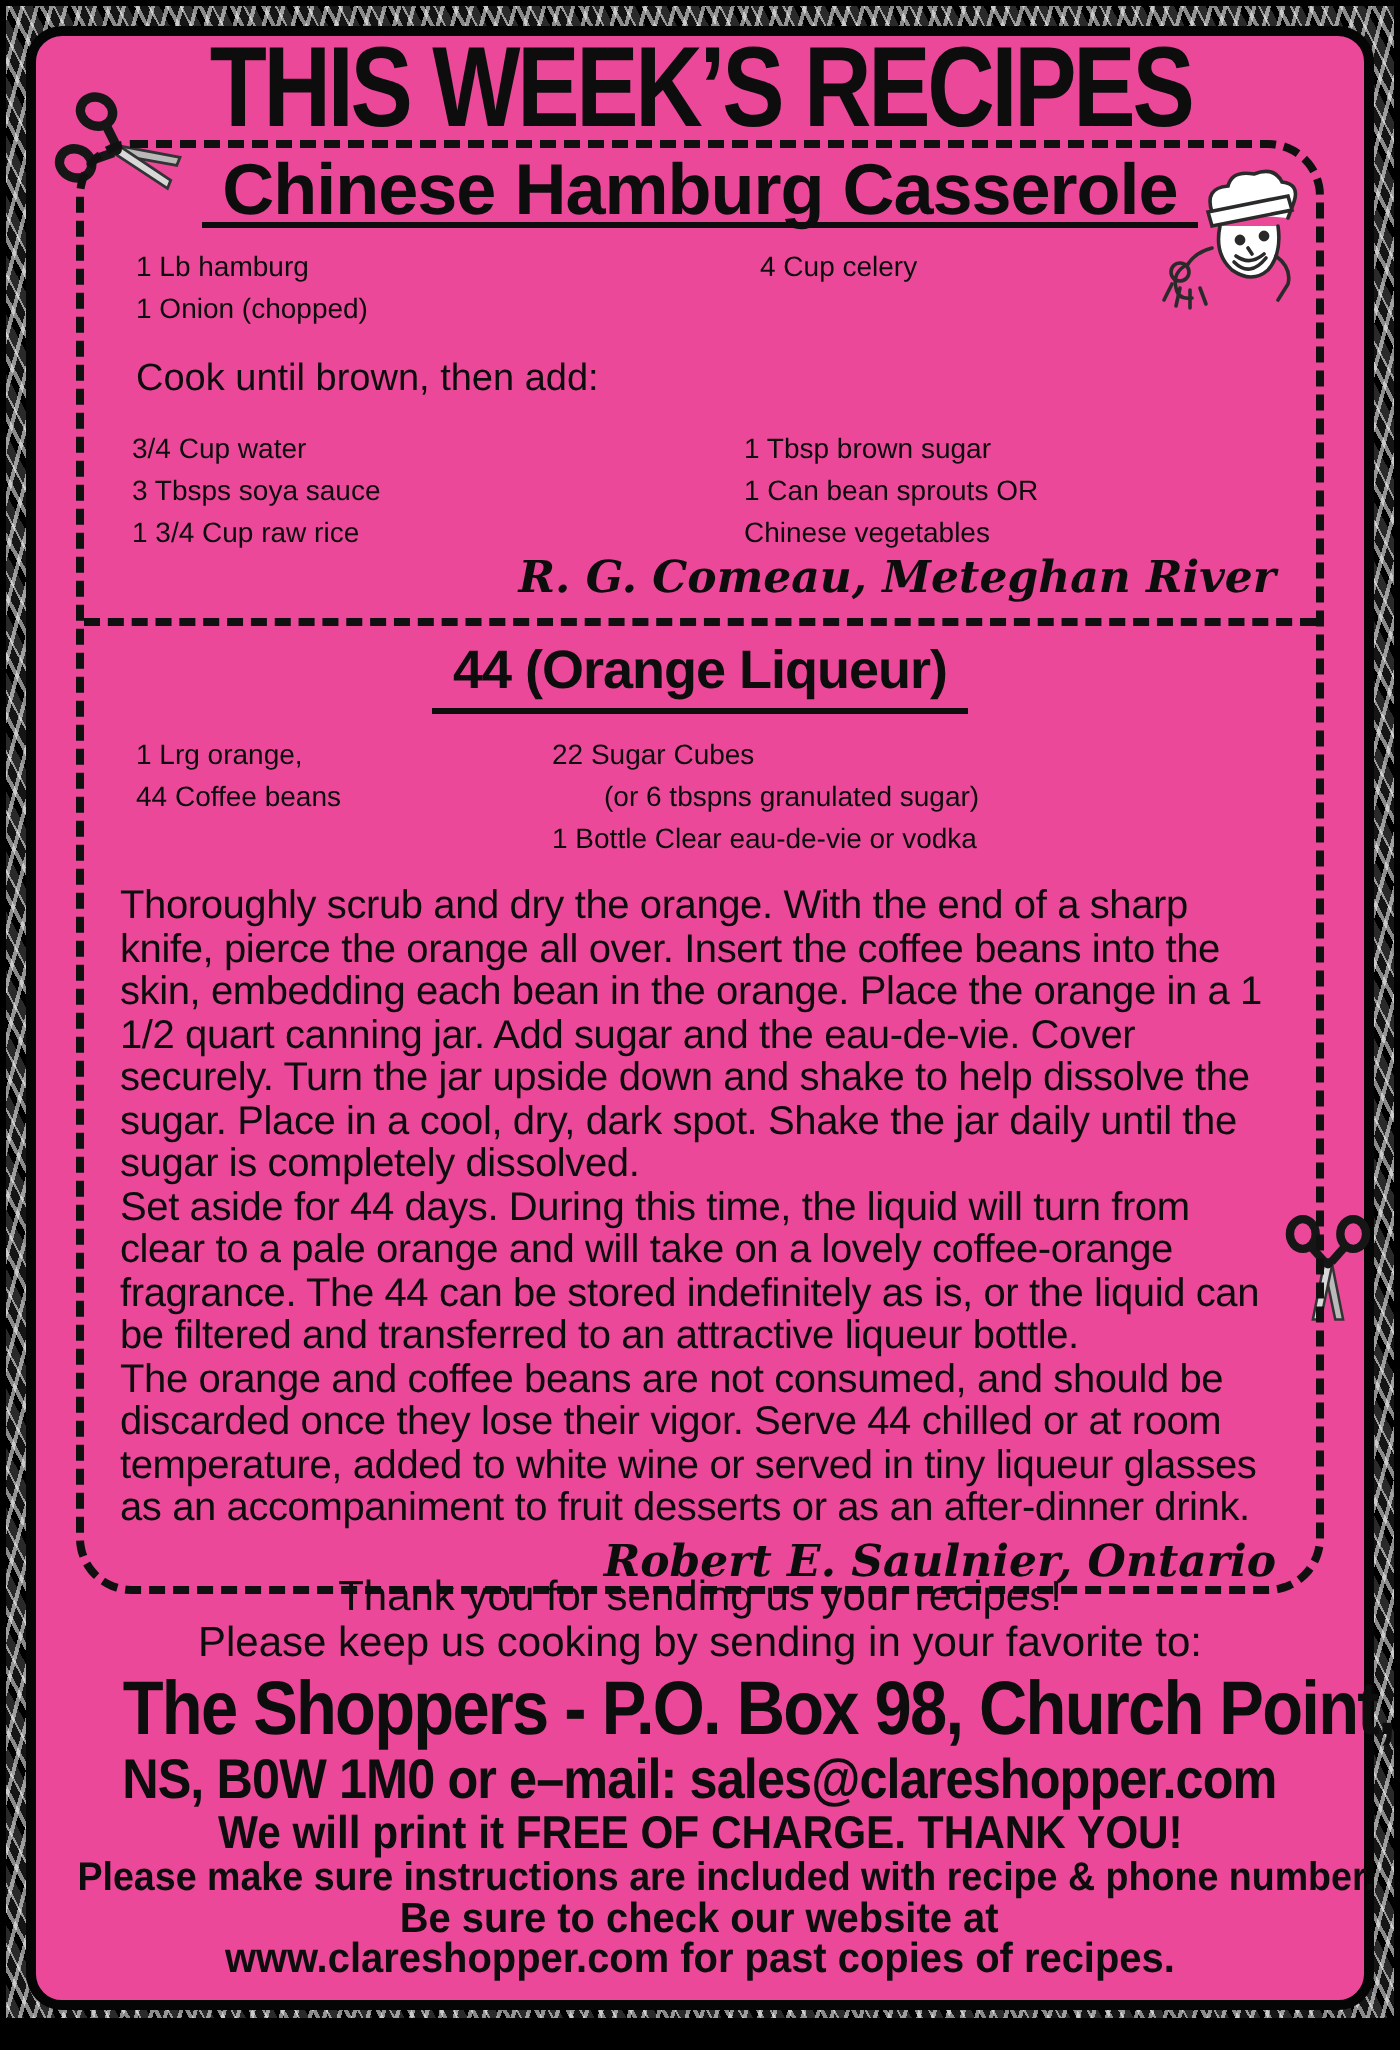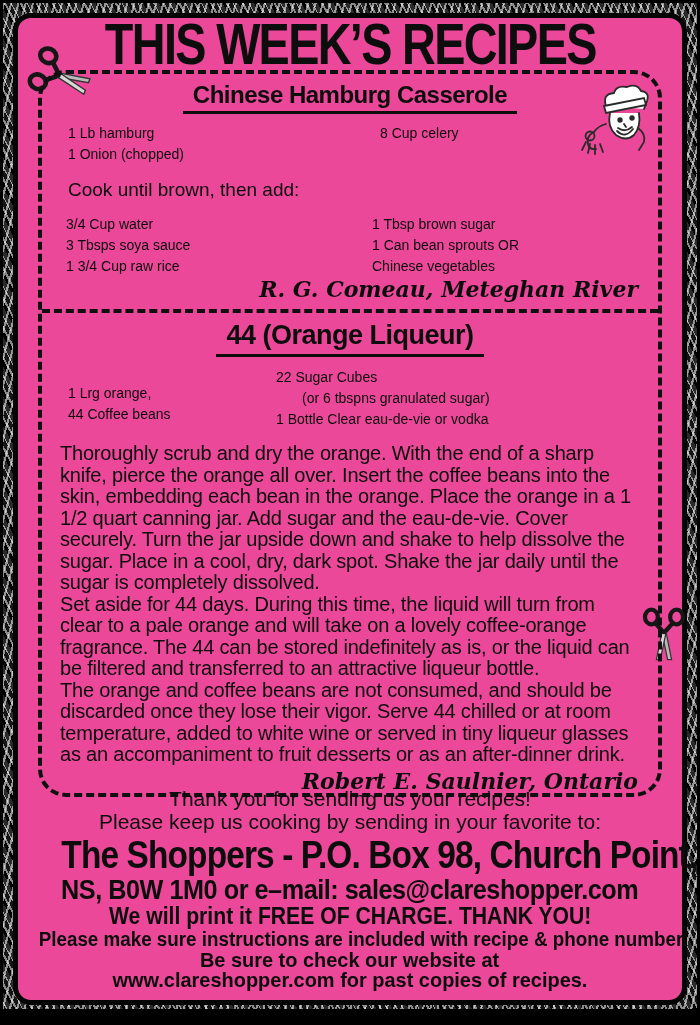--- a/index.html
+++ b/index.html
@@ -29,28 +29,28 @@
     display:inline-block; font-weight:bold; font-size:57px; line-height:48px;
     letter-spacing:-2px; transform:scaleX(0.82); white-space:nowrap;
   }
   .coupon {
     position:absolute; left:20px; top:52px; width:624px; height:727px;
     border:4px dashed #101010; border-radius:28px;
     padding:6px 16px 0 16px;
   }
   .rheading { text-align:center; margin:0; }
   .rheading .ht {
-    display:inline-block; font-weight:bold; font-size:24px; line-height:29px;
+    display:inline-block; font-weight:bold; font-size:36px; line-height:29px;
     border-bottom:3px solid #0d0d0d; padding:0 10px 2px 10px; letter-spacing:-0.5px;
   }
   .ing { font-size:14px; line-height:21px; }
   .cols { display:flex; align-items:flex-start; }
   .r1top .c1 { width:322px; padding-left:10px; }
   .r1bot .c1 { width:314px; padding-left:8px; }
-  .r2 .c1 { width:218px; padding-left:10px;margin-top:16px; }
+  .r2 .c1 { width:218px; padding-left:10px; }
   .c2 { flex:1; }
   .indent1 { padding-left:14px; }
   .indent2 { padding-left:26px; }
   .stepline { font-size:19px; margin:14px 0 13px 10px; }
   .attribution {
     font-family:"DejaVu Serif", serif; font-style:italic; font-weight:bold;
     font-size:22px; text-align:right; padding-right:4px; line-height:25px;
   }
   .divider { border-top:4px dashed #101010; margin:7px -16px 6px -16px; }
   .h2wrap { margin-top:4px; }
@@ -132,21 +132,21 @@
     <div class="rheading">
       <span class="ht">Chinese Hamburg Casserole</span>
     </div>
 
     <div class="cols r1top" style="margin-top:9px;">
       <div class="c1">
         <div class="ing">1 Lb hamburg</div>
         <div class="ing">1 Onion (chopped)</div>
       </div>
       <div class="c2">
-        <div class="ing">8 Cup celery</div>
+        <div class="ing">4 Cup celery</div>
       </div>
     </div>
 
     <div class="stepline">Cook until brown, then add:</div>
 
     <div class="cols r1bot">
       <div class="c1">
         <div class="ing">3/4 Cup water</div>
         <div class="ing">3 Tbsps soya sauce</div>
         <div class="ing">1 3/4 Cup raw rice</div>

